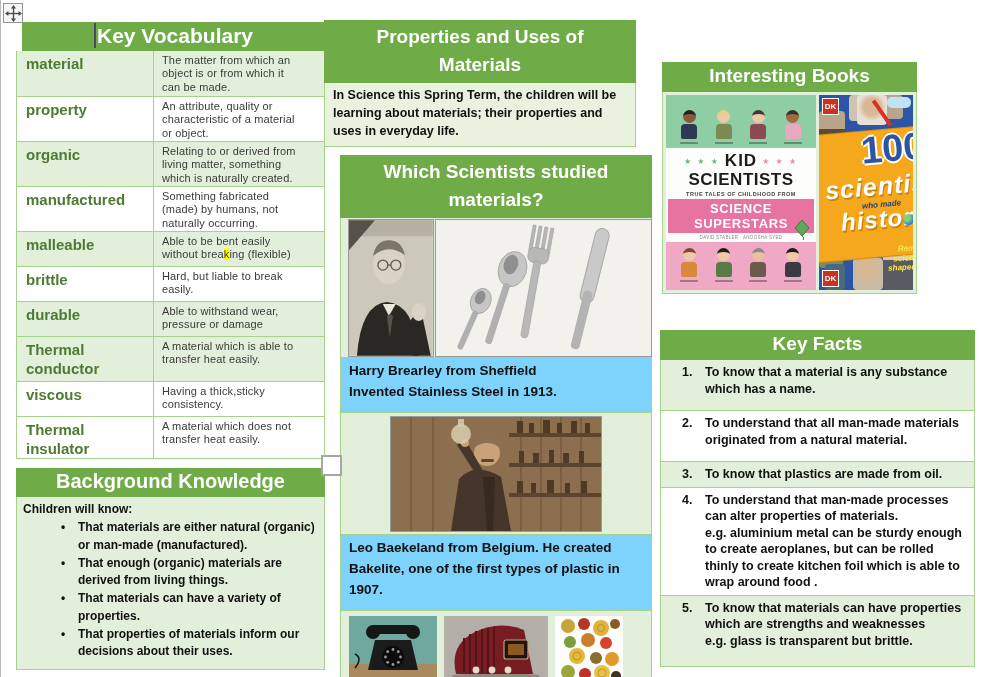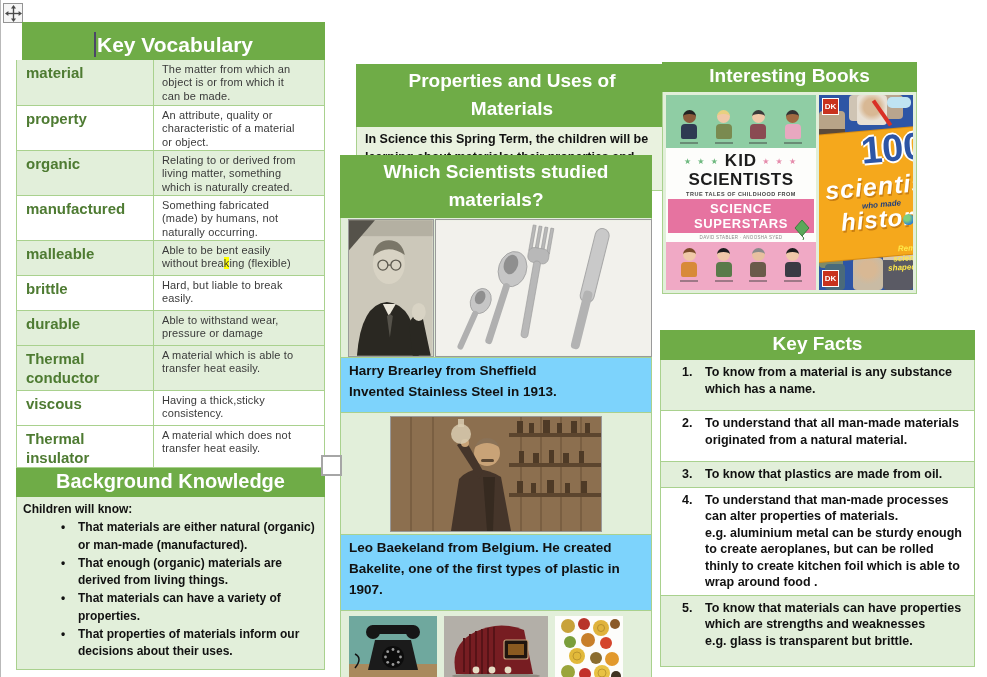--- a/index.html
+++ b/index.html
@@ -8,41 +8,41 @@
   .edge-line { position:absolute; left:0; top:0; width:1px; height:677px; background:#b9b9b9; }
 
   .sec-header { background:#6fac47; color:#fff; font-weight:700; text-align:center; }
 
   
   .move-handle { position:absolute; left:3px; top:3px; width:20px; height:20px; background:#f6f6f6;
     border:1px solid #949494; display:flex; align-items:center; justify-content:center; }
 
   
   .vocab { position:absolute; left:16px; top:22px; width:309px; }
-  .vocab .sec-header { font-size:21px; padding:10px 0 3px;margin-left:6px; }
+  .vocab .sec-header { font-size:21px; padding:1px 0 3px;margin-left:6px; }
   .cursor { display:inline-block; width:2px; height:25px; background:#4c4668; vertical-align:-5px; margin-right:1px; }
   .vocab-table { border:1px solid #a9d18e; border-top:none; background:#fff; }
   .vrow { display:grid; grid-template-columns:136px 1fr; border-top:1px solid #a9d18e; overflow:hidden; }
   .vrow:first-child { border-top:none; }
   .vrow.alt { background:#e2efda; }
   .term { color:#4e7b32; font-weight:700; font-size:15px; line-height:1.25; padding:4px 4px 2px 9px; }
   .def { font-size:11px; color:#3a3a3a; line-height:1.22; letter-spacing:.15px; padding:3px 20px 2px 8px; border-left:1px solid #a9d18e; }
   .hl { background:#ffff00; }
 
   
   .bk { position:absolute; left:16px; top:468px; width:309px; }
   .bk .sec-header { font-size:20px; padding:2px 0 4px; }
   .bk-body { background:#e2efda; border:1px solid #a9d18e; border-top:none; min-height:141px; padding:5px 8px 8px 6px;
     font-size:12px; font-weight:700; color:#111; }
   .bk-list { list-style:none; margin-top:3px; }
   .bk-list li { position:relative; margin-left:32px; padding-left:23px; line-height:1.48; }
   .bk-list li::before { content:"•"; position:absolute; left:6px; }
 
   
-  .unit { position:absolute; left:356px; top:20px; width:312px;margin-top:44px; }
+  .unit { position:absolute; left:324px; top:20px; width:312px; }
   .unit .sec-header { font-size:19px; line-height:1.45; padding:3px 30px 5px; }
   .unit-intro { background:#e9f2df; border:1px solid #a9d18e; border-top:none; font-weight:700; font-size:12.5px;
     line-height:1.42; color:#111; padding:4px 8px 6px; }
 
   .sci { position:absolute; left:340px; top:155px; width:312px; }
   .sci .sec-header { font-size:19px; line-height:1.45; padding:3px 30px 5px; }
   .panel { background:#e2efda; border:1px solid #a9d18e; border-top:none; position:relative; }
   .sci-imgs { height:140px; display:flex; gap:3px; padding:2px 0 0 8px; }
   .cap { background:#7dd3fc; border:1px solid #a9d18e; border-top:none; font-weight:700; font-size:13.5px; color:#111;
     line-height:1.55; padding:3px 8px 9px; }
@@ -442,21 +442,21 @@
       <div class="dk bot">DK</div>
     </div>
   </div>
 </section>
 
 <section class="facts">
   <div class="sec-header">Key Facts</div>
   <div class="facts-table">
     <div class="frow alt" style="min-height:50px">
       <div class="fx-num">1.</div>
-      <div class="fx-text">To know from a material is any substance which has a name.</div>
+      <div class="fx-text">To know that a material is any substance which has a name.</div>
     </div>
     <div class="frow" style="min-height:51px">
       <div class="fx-num">2.</div>
       <div class="fx-text">To understand that all man-made materials originated from a natural material.</div>
     </div>
     <div class="frow alt" style="min-height:24px">
       <div class="fx-num">3.</div>
       <div class="fx-text">To know that plastics are made from oil.</div>
     </div>
     <div class="frow" style="min-height:103px">

